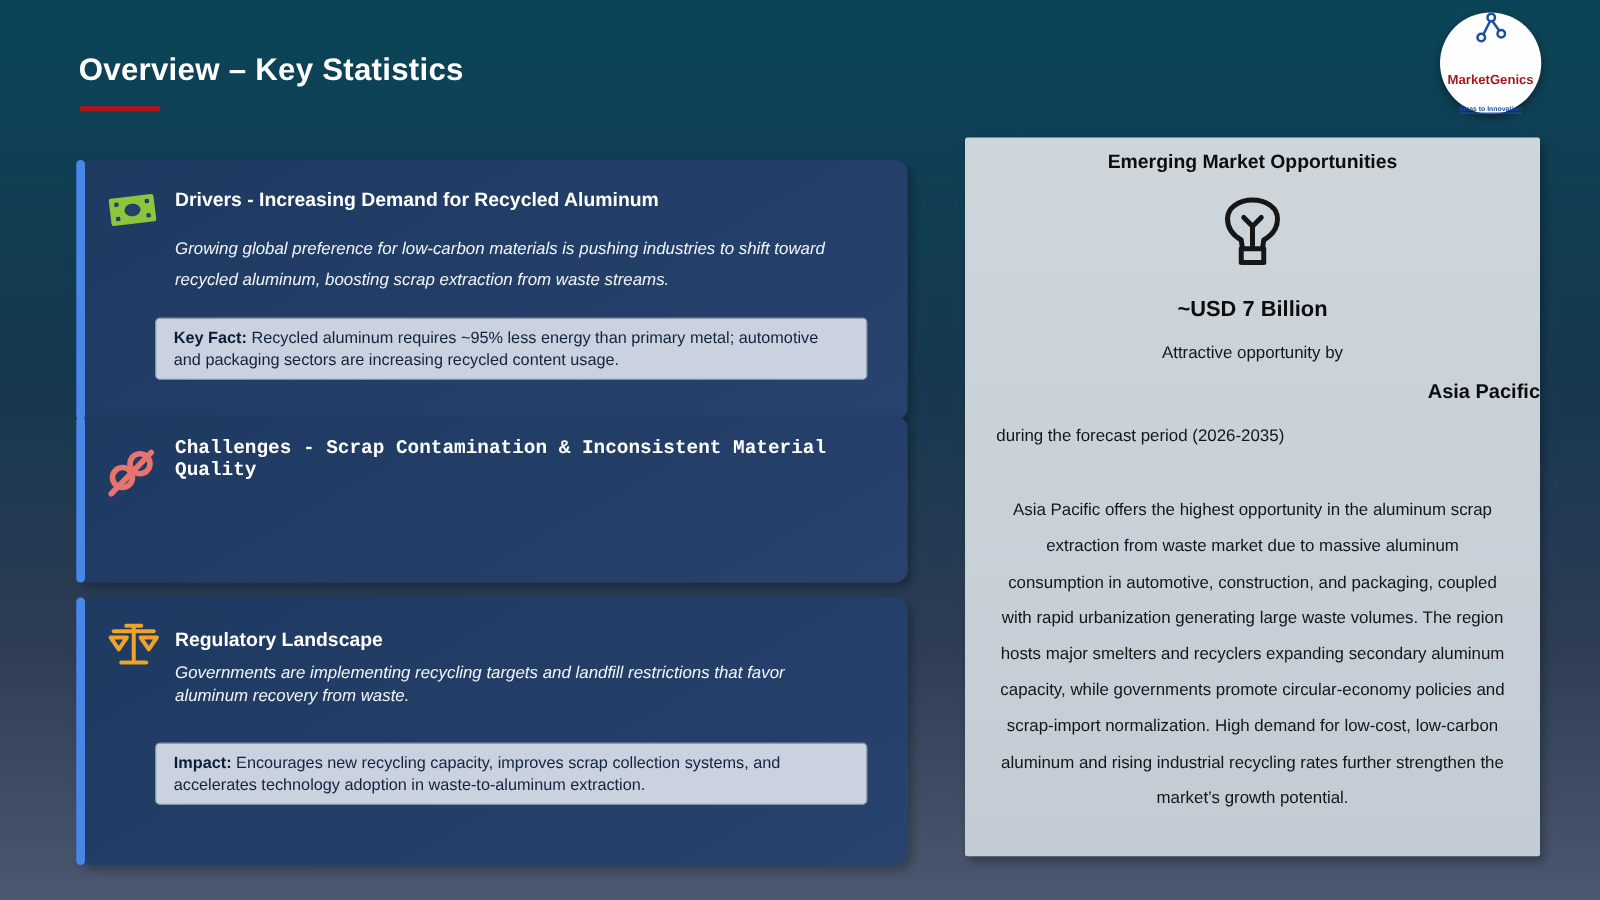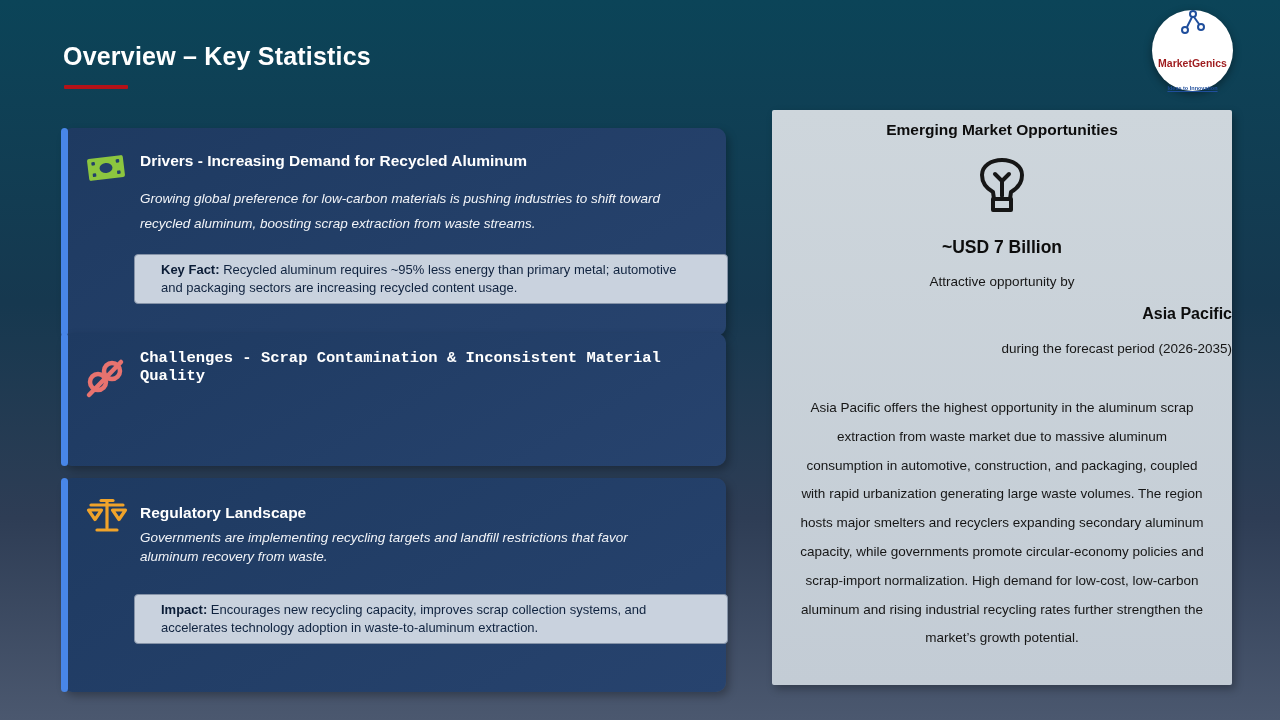--- a/index.html
+++ b/index.html
@@ -42,23 +42,23 @@
     background:#4886e8; border-radius:6px;
   }
   .card-icon { position:absolute; }
   .card-title {
     position:absolute; left:78px; color:#ffffff; font-weight:bold; font-size:15.5px;
   }
   .card-body {
     position:absolute; left:78px; color:#f2f4f8; font-size:13.5px;font-style:italic;
   }
   .callout {
-    position:absolute; left:72px; width:540px;
+    position:absolute; left:62px; width:540px;
     background:#c9d2de; border:1px solid #8593a8; border-radius:4px;
-    padding:6px 26px; font-size:13px; line-height:18px; color:#10233f;
+    padding:6px 14px; font-size:13px; line-height:18px; color:#10233f;
   }
   .callout b { color:#0b1c36; }
 
   #card-drivers   { top:112px; height:208px;margin-top:16px; }
   #card-drivers .card-icon  { left:22px; top:22px; }
   #card-drivers .card-title { top:24px; }
   #card-drivers .card-body  { top:58px; width:545px; line-height:25px; }
   #card-drivers .callout    { top:126px; }
 
   #card-challenges { top:333px; height:133px; }
@@ -91,21 +91,21 @@
   .panel-subtitle {
     position:absolute; top:164px; left:0; width:100%;
     text-align:center; font-size:13.5px; color:#161616;
   }
   .panel-region {
     position:absolute; top:195px; left:0; width:100%;
     text-align:right; font-size:16px; font-weight:bold; color:#0d0d0d;
   }
   .panel-period {
     position:absolute; top:231px; left:0; width:100%;
-    text-align:right; font-size:13.5px; color:#161616;
+    text-align:left; font-size:13.5px; color:#161616;padding-left:25px;
   }
   .panel-description {
     position:absolute; top:284px; left:27px; width:406px;
     text-align:center; font-size:13.5px; line-height:28.8px; color:#161616;
   }
 </style>
 </head>
 <body>
 
 <div class="slide-title">Overview – Key Statistics</div>

